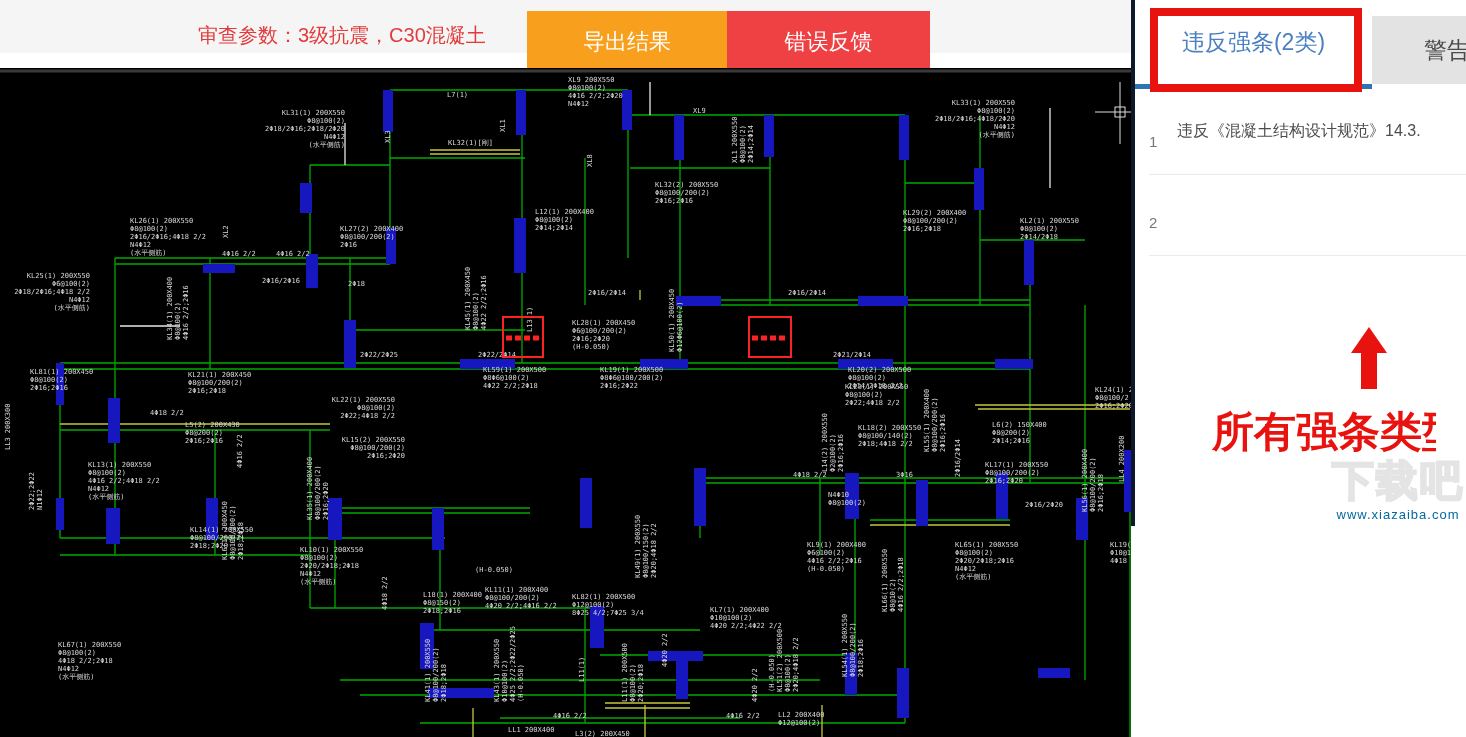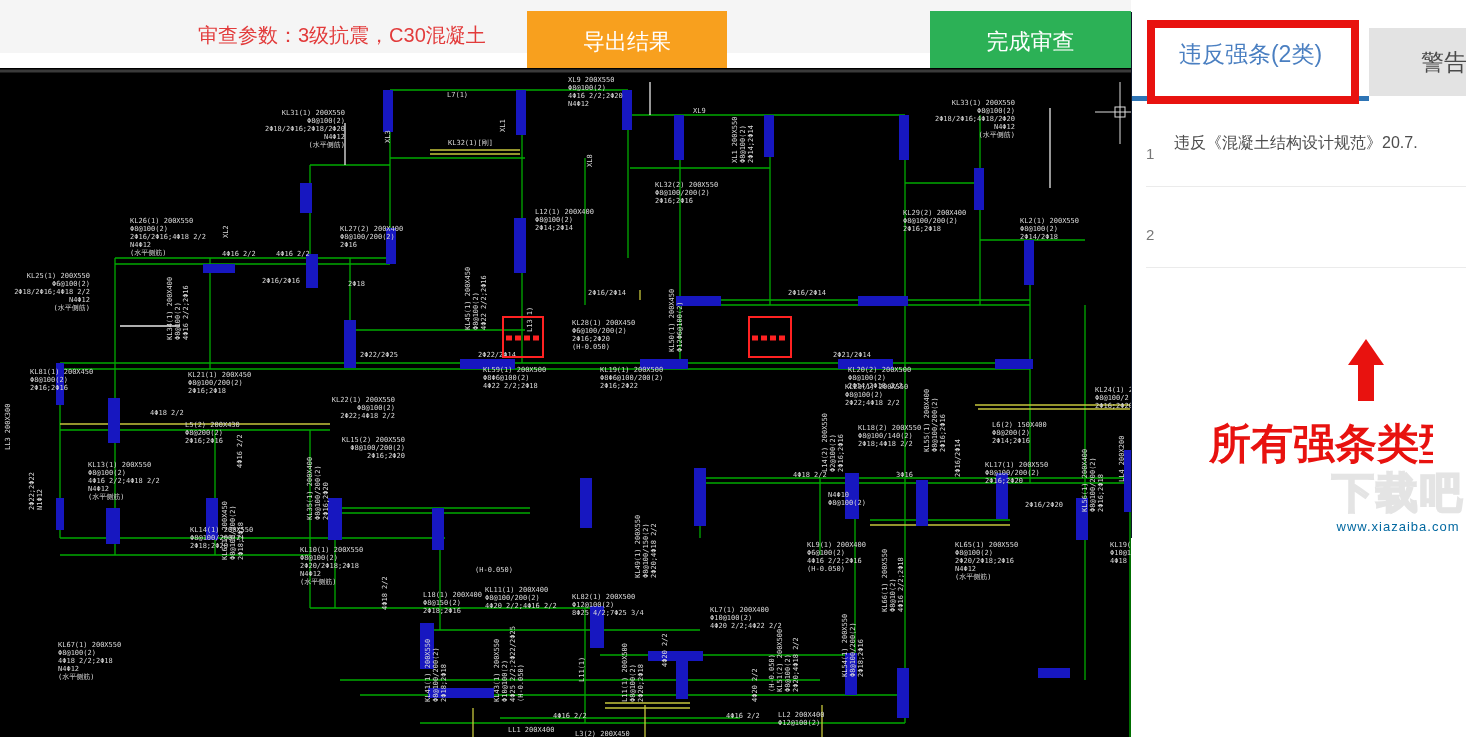--- a/index.html
+++ b/index.html
@@ -11,22 +11,22 @@
   .tbtn{position:absolute;top:3px;height:61px;border:none;color:#fff;font-size:22px;
         font-family:inherit;cursor:pointer;padding:0;margin-top:8px;}
   .tbtn.export{left:527px;width:200px;background:#f8a01e;}
   .tbtn.feedback{left:727px;width:203px;background:#ef4143;}
   .tbtn.complete{left:930px;width:201px;background:#2cb156;}
   
   .canvas{position:absolute;left:0;top:68px;width:1131px;height:669px;background:#000;}
   #cad{display:block;}
   #cad text{font-family:"DejaVu Sans Mono","Liberation Mono",monospace;}
   
-  .panel{position:absolute;left:1131px;top:12px;width:335px;height:526px;background:#fff;
-         border-left:1px solid #0f172a;box-sizing:border-box;overflow:hidden;}
+  .panel{position:absolute;left:1131px;top:0;width:335px;height:526px;background:#fff;
+         border-left:4px solid #0f172a;box-sizing:border-box;overflow:hidden;}
   .tab-active{position:absolute;left:0;top:0;width:237px;height:84px;background:#fff;
               display:flex;align-items:center;justify-content:center;
               color:#4a7fc1;font-size:23px;cursor:pointer;}
   .tab-underline{position:absolute;left:0;top:84px;width:237px;height:5px;background:#2e74b5;}
   .tab-warn{position:absolute;left:237px;top:16px;width:110px;height:68px;background:#e3e3e3;
             display:flex;align-items:center;color:#4a4a4a;font-size:23px;cursor:pointer;
             padding-left:52px;box-sizing:border-box;}
   .red-box{position:absolute;left:15px;top:8px;width:196px;height:68px;
            border:8px solid #e8120f;pointer-events:none;}
   .list{position:absolute;left:0;top:94px;width:335px;}
@@ -47,21 +47,21 @@
   .wm-big{font-size:42px;font-weight:700;color:#fff;-webkit-text-stroke:2px #e4e4e4;
           letter-spacing:2px;line-height:52px;}
   .wm-url{font-size:13px;color:#0369a1;letter-spacing:1px;}
 </style>
 </head>
 <body>
 
 <div class="toolbar">
   <div class="params">审查参数：3级抗震，C30混凝土</div>
   <button class="tbtn export">导出结果</button>
-  <button class="tbtn complete">完成审查</button>
+  <button class="tbtn feedback">错误反馈</button>
 </div>
 
 <div class="canvas">
   <svg id="cad" width="1131" height="669" viewBox="0 0 1131 669">
       <line x1="0" y1="3" x2="1131" y2="3" stroke="#3a3a3a" stroke-width="3"></line>
       <line x1="390" y1="22" x2="628" y2="22" stroke="#00AA00" stroke-width="1.3"></line>
       <line x1="628" y1="47" x2="905" y2="47" stroke="#00AA00" stroke-width="1.3"></line>
       <line x1="905" y1="115" x2="980" y2="115" stroke="#00AA00" stroke-width="1.3"></line>
       <line x1="980" y1="172" x2="1085" y2="172" stroke="#00AA00" stroke-width="1.3"></line>
       <line x1="310" y1="97" x2="390" y2="97" stroke="#00AA00" stroke-width="1.3"></line>
@@ -272,21 +272,21 @@
 <div class="panel">
   <div class="tab-active">违反强条(2类)</div>
   <div class="tab-underline"></div>
   <div class="tab-warn">警告</div>
   <div class="red-box"></div>
 
   <div class="list">
     <div class="item">
       <div class="num">1</div>
       <div class="lines">
-        <div>违反《混凝土结构设计规范》20.7.</div>
+        <div>违反《混凝土结构设计规范》14.3.</div>
       </div>
     </div>
     <div class="divider"></div>
     <div class="item">
       <div class="num">2</div>
     </div>
     <div class="divider"></div>
   </div>
 
   <div class="up-arrow">

